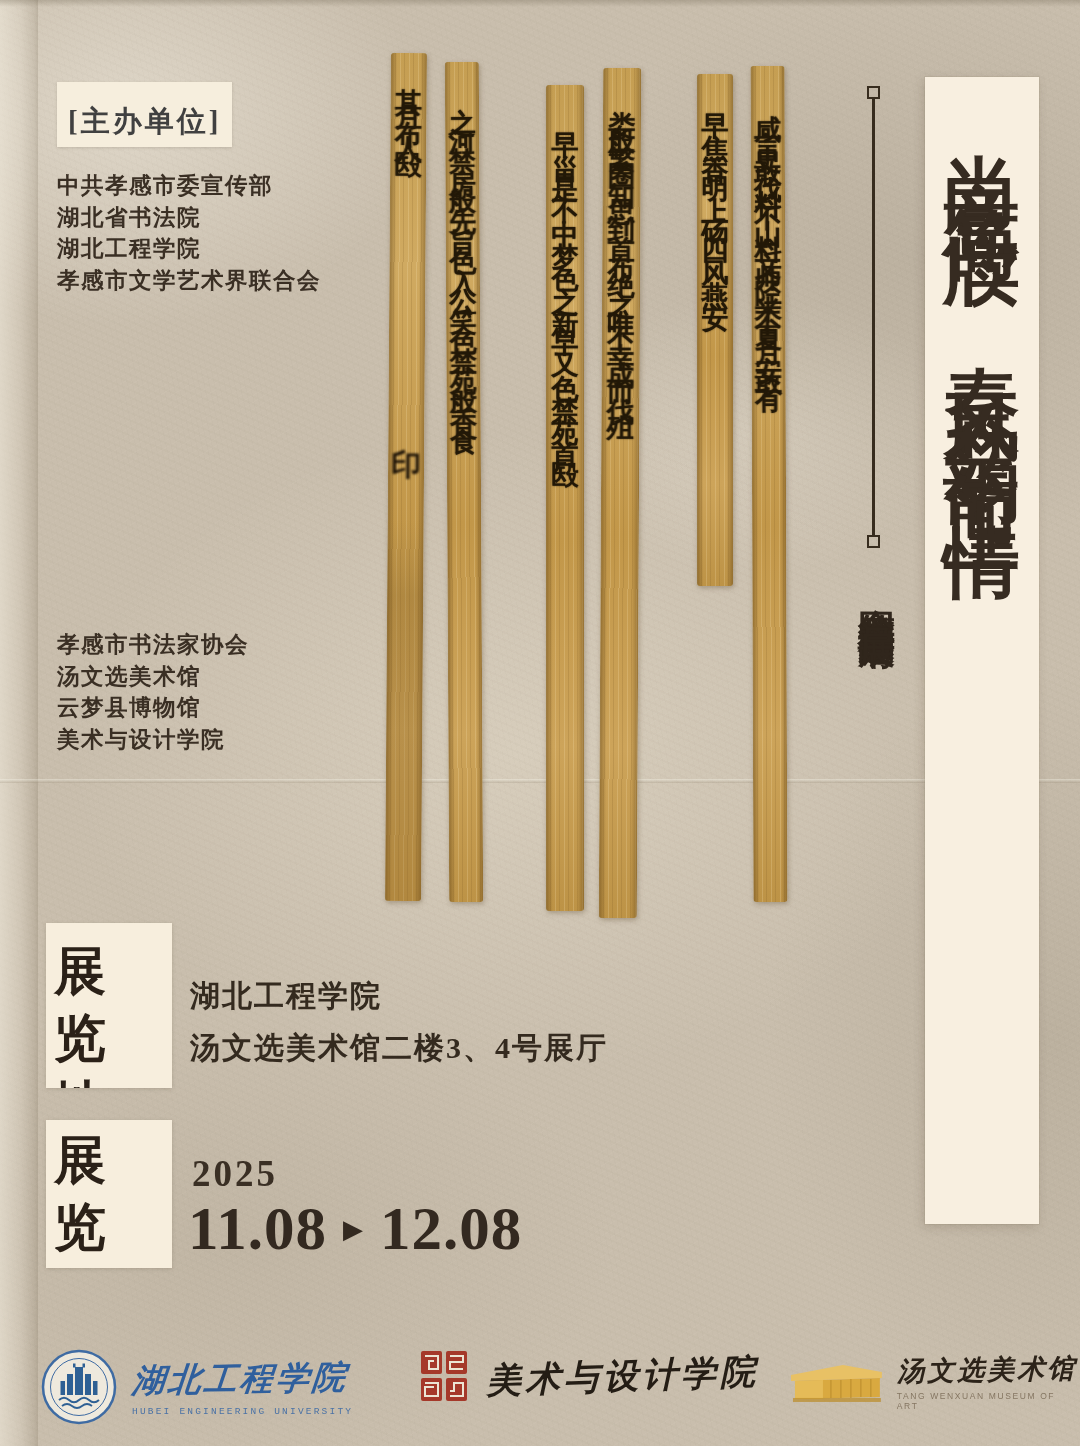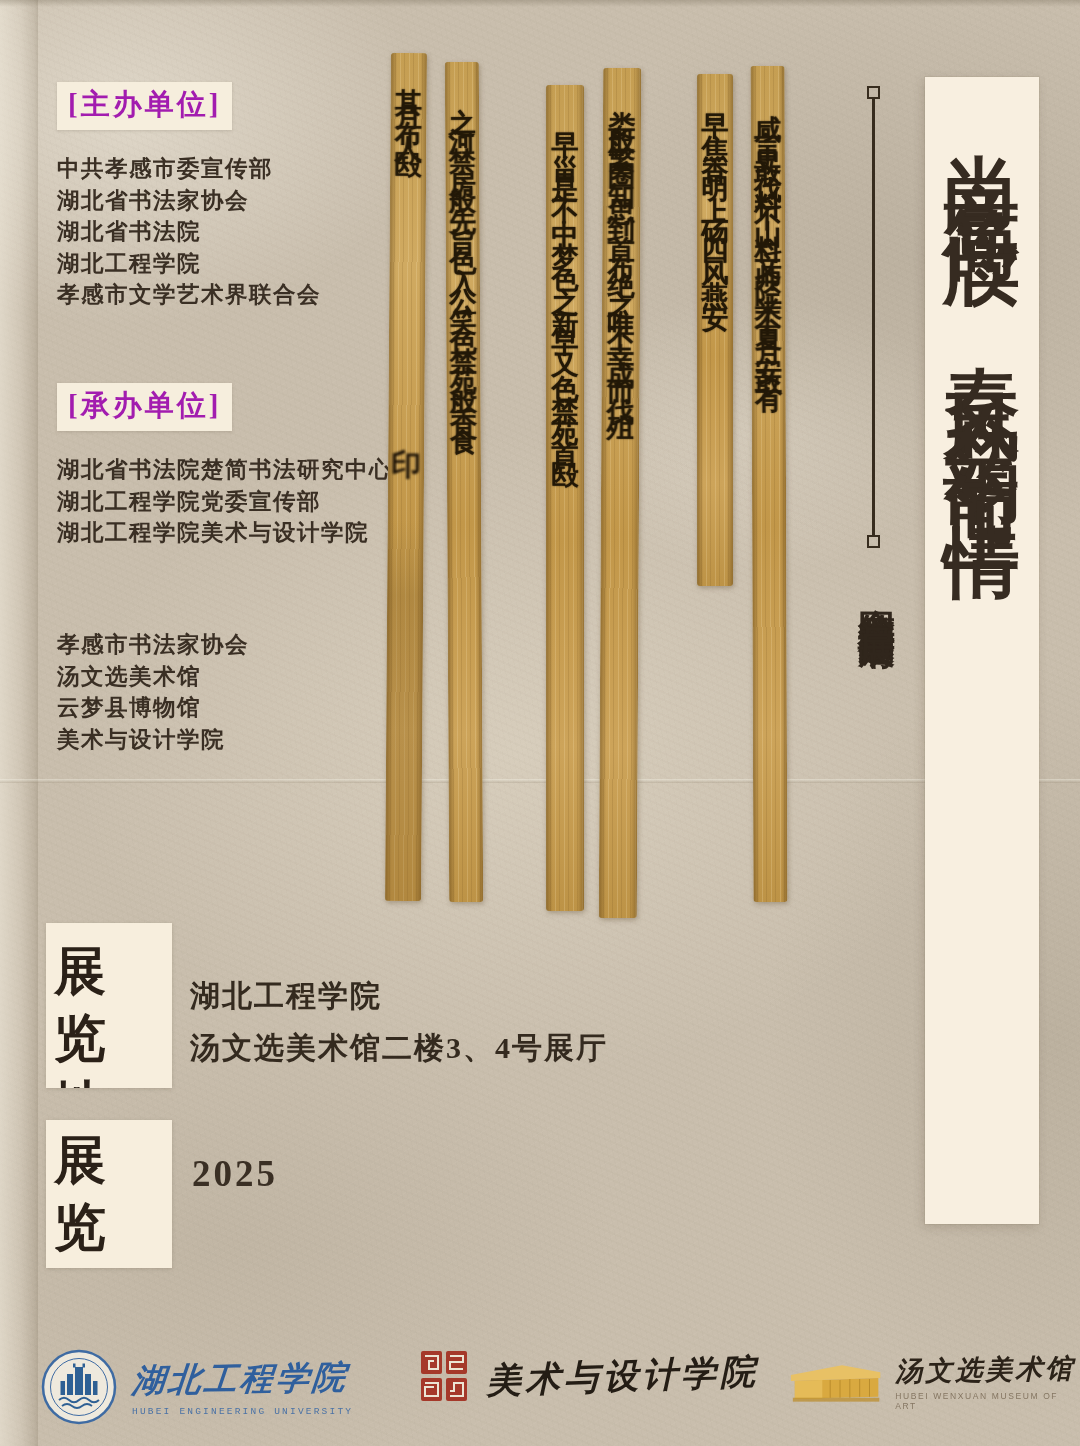--- a/index.html
+++ b/index.html
@@ -23,22 +23,22 @@
   .paper-left-edge{position:absolute;left:0;top:0;bottom:0;width:38px;
     background:linear-gradient(90deg, rgba(242,236,222,.55), rgba(242,236,222,.18) 55%, rgba(100,88,66,.10) 90%, rgba(100,88,66,.20) 100%);}
   .paper-top-edge{position:absolute;left:0;top:0;right:0;height:7px;
     background:linear-gradient(180deg, rgba(100,90,70,.28), rgba(0,0,0,0));}
   .crease{position:absolute;left:0;right:0;top:779px;height:4px;
     background:linear-gradient(180deg, rgba(255,255,245,.38), rgba(120,104,80,.20));}
 
   
   .org-block{position:absolute;left:57px;}
   .b1{top:82px;} .b2{top:383px;} .b3{top:606px;}
-  .org-header{display:inline-block;background:#f6eedd;color:#a21caf;font-size:29px;font-weight:700;
-    letter-spacing:3px;padding:3px 11px 5px;box-shadow:0 1px 3px rgba(80,65,45,.18);}
+  .org-header{display:inline-block;background:#f6eedd;color:#404040;font-size:29px;font-weight:700;
+    letter-spacing:3px;padding:20px 11px 5px;box-shadow:0 1px 3px rgba(80,65,45,.18);}
   .org-items{margin-top:23px;font-size:22.5px;font-weight:700;color:#3a2f24;line-height:31.5px;letter-spacing:1.5px;}
 
   
   .slip{position:absolute;border-radius:3px;box-shadow:1px 2px 5px rgba(90,70,40,.35);
     background:
       linear-gradient(90deg, rgba(94,64,18,.50), rgba(94,64,18,0) 18%, rgba(94,64,18,0) 82%, rgba(94,64,18,.45)),
       repeating-linear-gradient(90deg, rgba(255,235,190,.20) 0 1px, rgba(0,0,0,0) 1px 4px, rgba(120,85,30,.18) 4px 5px, rgba(0,0,0,0) 5px 9px),
       linear-gradient(180deg,#c59e52,#d0aa61 25%,#c29749 55%,#cda45a 80%,#bd9346);}
   .slip-text{position:absolute;left:50%;transform:translateX(-50%);
     writing-mode:vertical-rl;text-orientation:upright;
@@ -108,35 +108,26 @@
 <div class="poster">
   <div class="texture"></div>
   <div class="paper-left-edge"></div>
   <div class="paper-top-edge"></div>
   <div class="crease"></div>
 
   <section class="org-block b1">
     <div class="org-header">[主办单位]</div>
     <div class="org-items">
       <div class="org-item">中共孝感市委宣传部</div>
-      <div class="org-item">湖北省书法家协会</div>
       <div class="org-item">湖北省书法院</div>
       <div class="org-item">湖北工程学院</div>
       <div class="org-item">孝感市文学艺术界联合会</div>
     </div>
   </section>
 
-  <section class="org-block b2">
-    <div class="org-header">[承办单位]</div>
-    <div class="org-items">
-      <div class="org-item">湖北省书法院楚简书法研究中心</div>
-      <div class="org-item">湖北工程学院党委宣传部</div>
-      <div class="org-item">湖北工程学院美术与设计学院</div>
-    </div>
-  </section>
 
   <section class="org-block b3">
     <div class="org-items">
       <div class="org-item">孝感市书法家协会</div>
       <div class="org-item">汤文选美术馆</div>
       <div class="org-item">云梦县博物馆</div>
       <div class="org-item">美术与设计学院</div>
     </div>
   </section>
 
@@ -170,20 +161,25 @@
   <div class="title-panel">
     <div class="title-v">尚意简牍·秦风楚韵简上情</div>
   </div>
 
   <div class="info-label venue-label">展览地点</div>
   <div class="venue-line vl1">湖北工程学院</div>
   <div class="venue-line vl2">汤文选美术馆二楼3、4号展厅</div>
 
   <div class="info-label date-label">展览日期</div>
   <div class="year">2025</div>
+  <div class="dates">
+    <span>11.08</span>
+    <span class="arrow">▶</span>
+    <span>12.08</span>
+  </div>
 
   <div class="footer-uni">
     <svg width="78" height="78" viewBox="0 0 78 78">
       <circle cx="39" cy="39" r="36" fill="#eee9dd" stroke="#3e6ba3" stroke-width="2.5"></circle>
       <circle cx="39" cy="39" r="28.5" fill="none" stroke="#3e6ba3" stroke-width="1"></circle>
       <g fill="#2e6094">
         <rect x="35" y="19" width="8" height="28"></rect>
         <rect x="27" y="26" width="6" height="21"></rect>
         <rect x="45" y="26" width="6" height="21"></rect>
         <rect x="20.5" y="33" width="4.5" height="14"></rect>
@@ -227,16 +223,16 @@
         <line x1="46" y1="21" x2="46" y2="39"></line>
           <line x1="56" y1="21" x2="56" y2="39"></line>
         <line x1="66" y1="20" x2="66" y2="39"></line>
           <line x1="76" y1="20" x2="76" y2="38"></line>
         <line x1="86" y1="20" x2="86" y2="38"></line>
       </g>
       <rect x="8" y="39" width="88" height="4" fill="#bb8e2e" opacity=".75"></rect>
     </svg>
     <div class="mus-text">
       <div class="mus-zh">汤文选美术馆</div>
-      <div class="mus-en">HUBEI WENXUAN MUSEUM OF ART</div>
+      <div class="mus-en">TANG WENXUAN MUSEUM OF ART</div>
     </div>
   </div>
 </div>
 
 </body></html>

